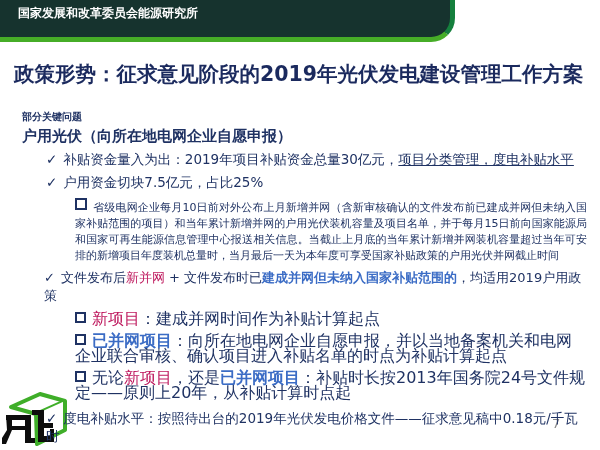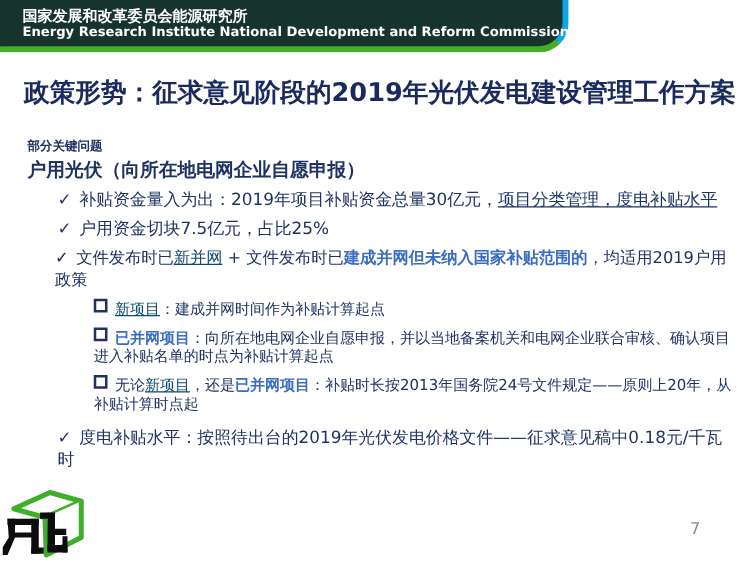--- a/index.html
+++ b/index.html
@@ -1,75 +1,77 @@
 <!DOCTYPE html>
 <html><head>
 <meta charset="utf-8">
 <style>
   html, body { margin:0; padding:0; width:600px; height:450px; overflow:hidden; }
   body { font-family:"DejaVu Sans","Liberation Sans",sans-serif; background:#ffffff; position:relative; }
   .slide { position:absolute; inset:0; background:#ffffff; }
 
   
   .header { position:absolute; top:0; left:0; width:450px; height:37px;
-            background:#16332e; border-bottom:5px solid #46ad27; border-right:5px solid #0ea5e9;
+            background:#16332e; border-bottom:5px solid #46ad27; border-right:5px solid #15803d;
             border-bottom-right-radius:24px; }
   .h-zh { position:absolute; left:18px; top:5px; color:#ffffff; font-weight:bold; font-size:12px; white-space:nowrap; }
   .h-en { position:absolute; left:18px; top:20px; color:#ffffff; font-weight:bold; font-size:10.5px; white-space:nowrap; }
 
   
   .title { position:absolute; top:60px; left:14px; width:580px; font-size:20.5px; font-weight:bold;
-           color:#1b2a5e; white-space:nowrap;text-align:center; }
+           color:#1b2a5e; white-space:nowrap; }
 
   
   .content { position:absolute; top:110px; left:22px; width:566px; color:#1f3263; }
   .sec    { font-size:10px; font-weight:bold; }
   .subsec { font-size:15px; font-weight:bold; margin-top:3px; }
   .check  { margin-top:5px; margin-left:24px; font-size:13.5px; }
   .check4 { margin-top:5px; margin-left:22px; font-size:13px; }
   .check5 { margin-top:9px; margin-left:24px; font-size:13.5px; position:relative; z-index:2; }
   .ck { margin-right:6px; font-weight:bold; }
   .u  { text-decoration:underline; }
   .gridnote { margin-left:53px; width:512px; font-size:11px; line-height:16px; margin-top:6px; text-align:justify; }
-  .sub { margin-left:53px; width:512px; font-size:12px; line-height:15.5px; margin-top:6px; }
+  .sub { margin-left:53px; width:512px; font-size:16px; line-height:15.5px; margin-top:6px; }
   .sq { display:inline-block; width:7px; height:7px; border:2px solid #1f3263; margin-right:6px; vertical-align:1px; background:#ffffff; }
   .sq-first { width:8px; height:8px; border-width:2.5px; }
-  .t-green { color:#0c4a6e;text-decoration:underline; }
+  .t-green { color:#be185d; }
   .t-blue  { color:#3b6cc5;font-weight:bold; }
 
   
   .logo { position:absolute; left:2px; top:386px; z-index:1; }
   .pageno { position:absolute; left:552px; top:416px; font-size:13px; color:#8a8a8a; }
 </style>
 </head>
 <body>
 
 <div class="slide">
 
   <div class="header">
     <div class="h-zh">国家发展和改革委员会能源研究所</div>
-    <div class="h-en">Energy Research Institute National Development and Reform Commission</div>
   </div>
 
   <div class="title">政策形势：征求意见阶段的2019年光伏发电建设管理工作方案</div>
 
   <div class="content">
     <div class="sec">部分关键问题</div>
     <div class="subsec">户用光伏（向所在地电网企业自愿申报）</div>
 
     <div class="check">
       <span class="ck">✓</span><span>补贴资金量入为出：2019年项目补贴资金总量30亿元，</span><span class="u">项目分类管理，度电补贴水平</span>
     </div>
     <div class="check">
       <span class="ck">✓</span><span>户用资金切块7.5亿元，占比25%</span>
     </div>
 
+    <div class="gridnote">
+      <span class="sq sq-first"></span><span>省级电网企业每月10日前对外公布上月新增并网（含新审核确认的文件发布前已建成并网但未纳入国家补贴范围的项目）和当年累计新增并网的户用光伏装机容量及项目名单，并于每月15日前向国家能源局和国家可再生能源信息管理中心报送相关信息。当截止上月底的当年累计新增并网装机容量超过当年可安排的新增项目年度装机总量时，当月最后一天为本年度可享受国家补贴政策的户用光伏并网截止时间</span>
+    </div>
 
     <div class="check4">
-      <span class="ck">✓</span><span>文件发布时已</span><span class="t-green">新并网</span><span> + 文件发布时已</span><span class="t-blue">建成并网但未纳入国家补贴范围的</span><span>，均适用2019户用政策</span>
+      <span class="ck">✓</span><span>文件发布后</span><span class="t-green">新并网</span><span> + 文件发布时已</span><span class="t-blue">建成并网但未纳入国家补贴范围的</span><span>，均适用2019户用政策</span>
     </div>
 
     <div class="sub">
       <span class="sq"></span><span class="t-green">新项目</span><span>：建成并网时间作为补贴计算起点</span>
     </div>
 
     <div class="sub">
       <span class="sq"></span><span class="t-blue">已并网项目</span><span>：向所在地电网企业自愿申报，并以当地备案机关和电网企业联合审核、确认项目进入补贴名单的时点为补贴计算起点</span>
     </div>
 

